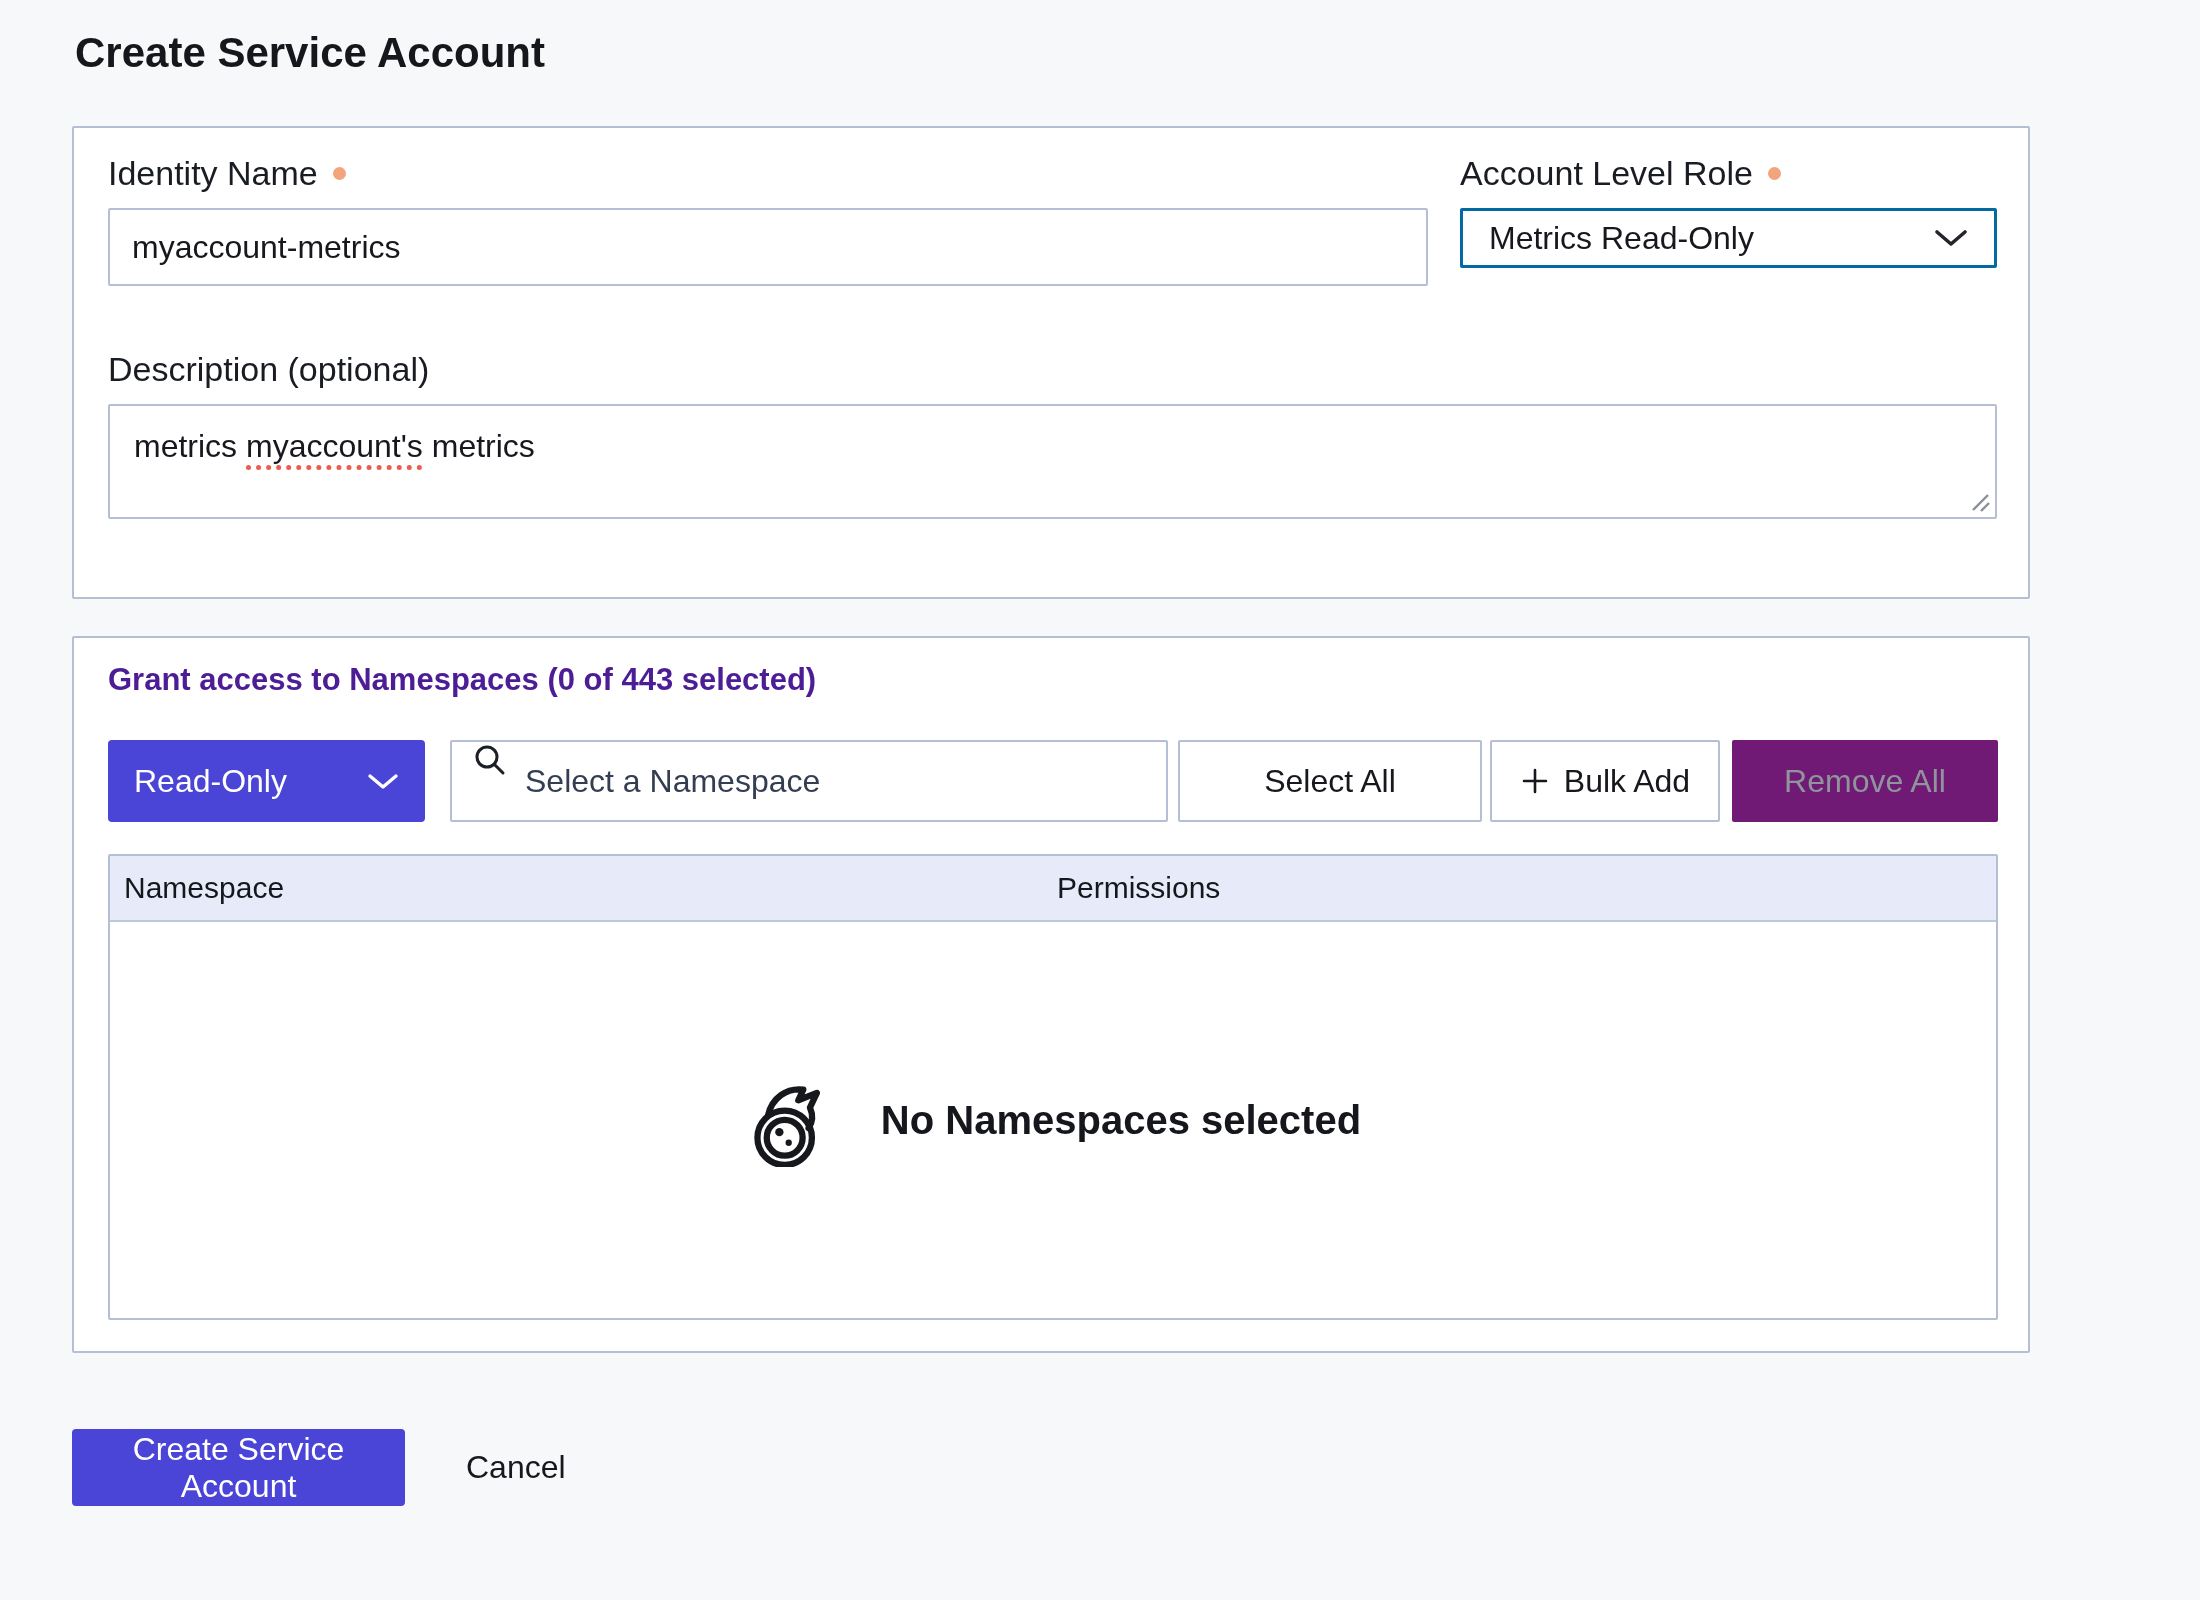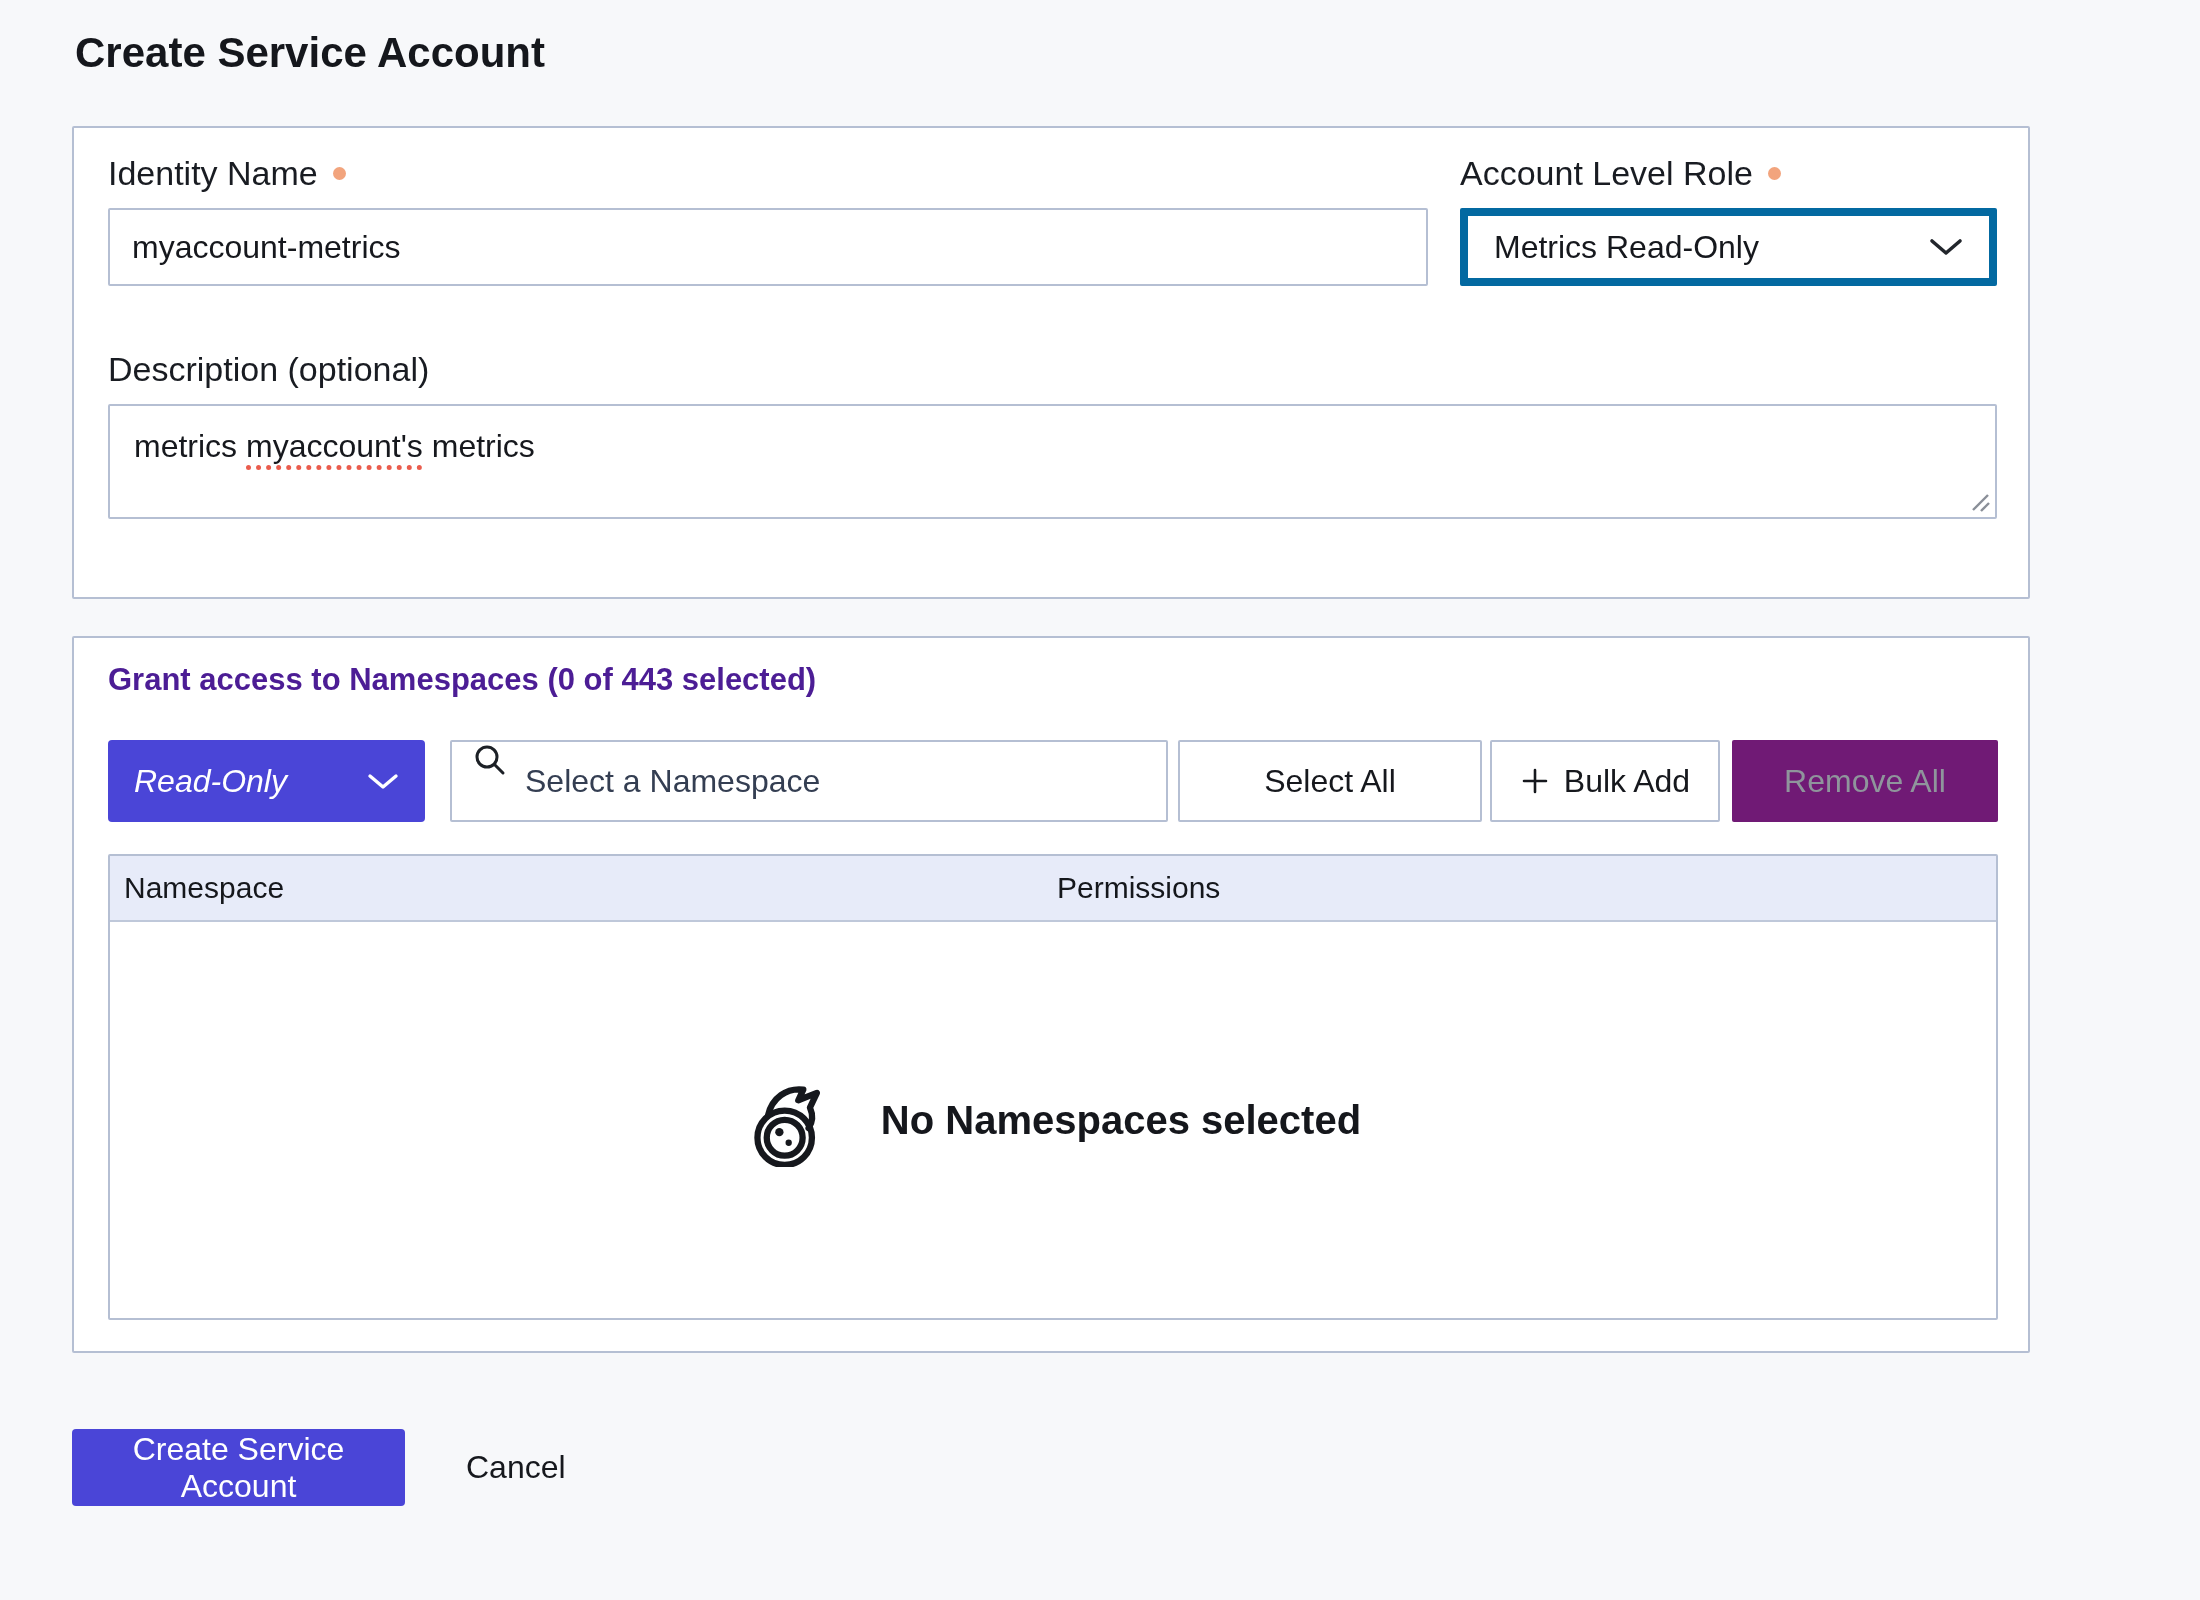--- a/index.html
+++ b/index.html
@@ -39,21 +39,21 @@
   .field-role { flex:1; }
 
   .text-input {
     width:100%; height:78px;
     border:2px solid #b5bfd3; border-radius:2px;
     font-family:"Liberation Sans", sans-serif;
     font-size:32px; color:#16181d;
     padding:0 22px; background:#fff; outline:none;
   }
   .select-box {
-    height:78px; border:8px solid #0369a1; border-radius:2px;
+    height:60px; border:3px solid #0369a1; border-radius:2px;
     background:#fff; display:flex; align-items:center;
     justify-content:space-between; padding:0 26px;
     font-size:32px; color:#16181d; cursor:pointer;
   }
   .row2 { margin-top:64px; }
   .textarea {
     position:relative;
     width:100%; height:115px;
     border:2px solid #b5bfd3; border-radius:2px;
     background:#fff; font-size:32px; color:#16181d;
@@ -73,21 +73,21 @@
   }
   .toolbar { display:flex; margin-top:40px; height:82px; }
   .btn { 
     display:flex; align-items:center; justify-content:center;
     font-family:"Liberation Sans", sans-serif; font-size:32px;
     border-radius:2px; cursor:pointer; background:#fff;
     border:2px solid #b5bfd3; color:#16181d; height:82px;
   }
   .btn-role {
     width:317px; background:#4a45d7; color:#ffffff; border:none; border-radius:4px;
-    justify-content:space-between; padding:0 26px;font-style:italic;
+    justify-content:space-between; padding:0 26px;
   }
   .search-box {
     margin-left:25px; width:718px; height:82px;
     border:2px solid #b5bfd3; border-radius:2px; background:#fff;
     display:flex; padding:0 20px; gap:15px;
   }
   .search-box input {
     border:none; outline:none; flex:1;
     font-family:"Liberation Sans", sans-serif;
     font-size:32px; color:#16181d; background:transparent;

